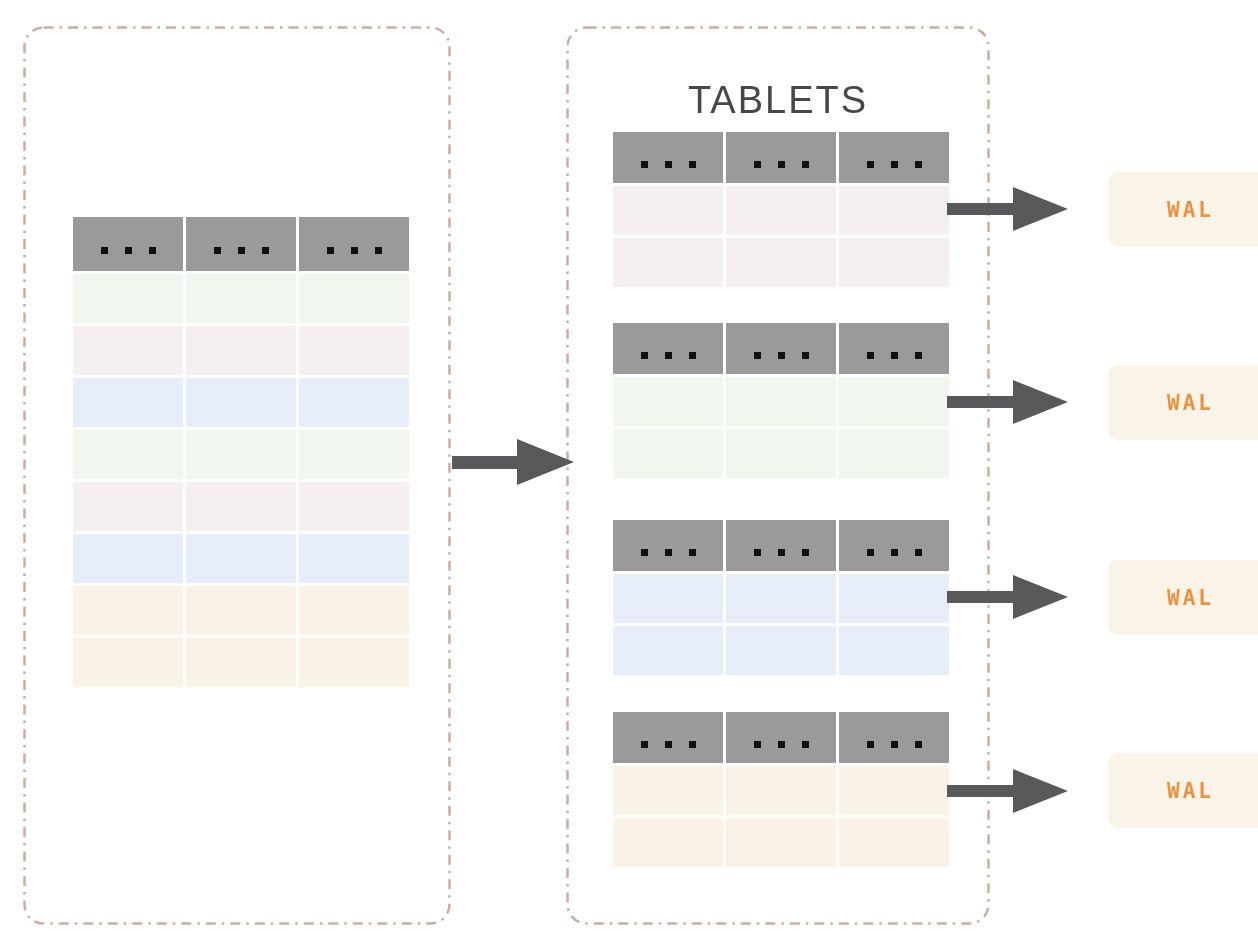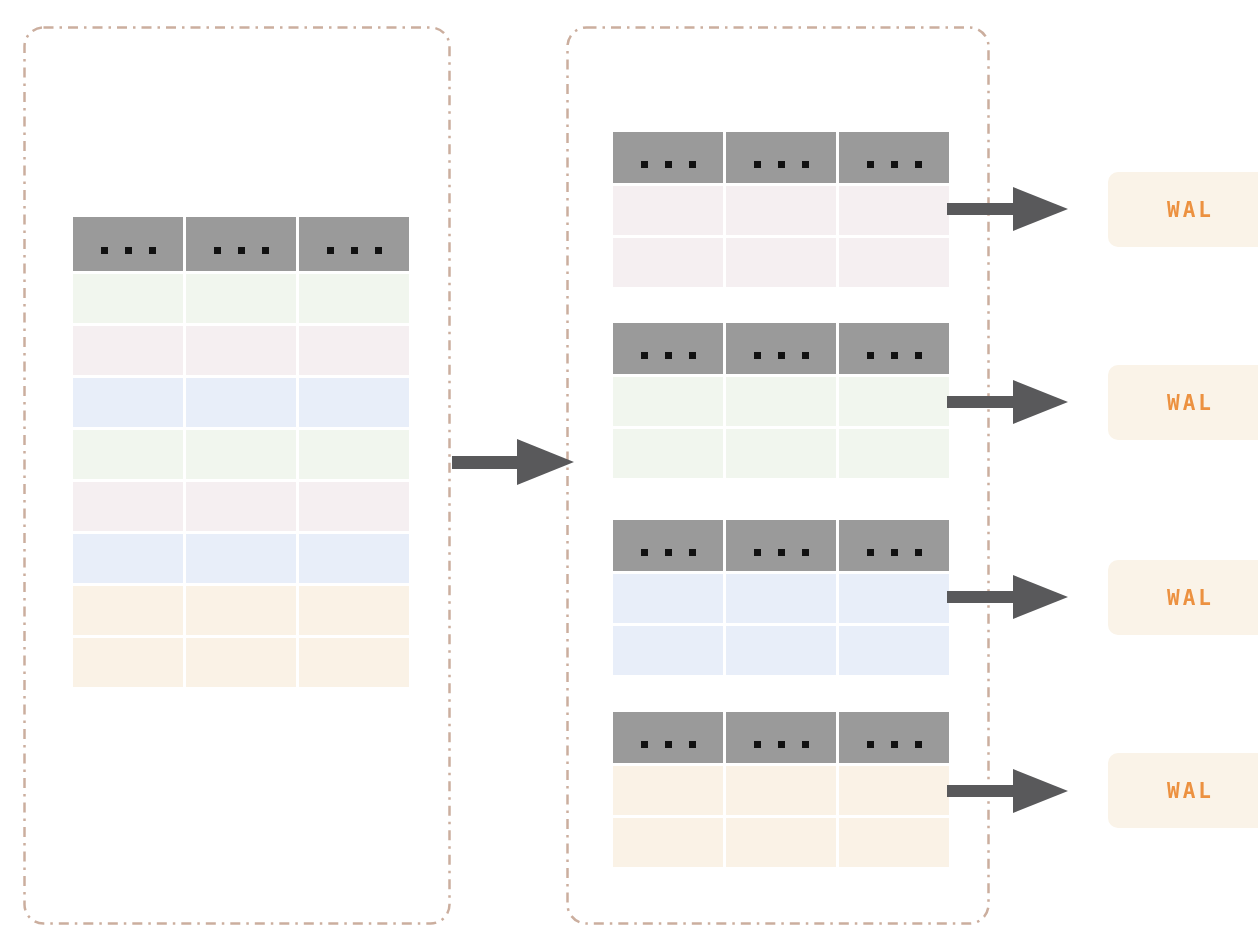--- a/index.html
+++ b/index.html
@@ -93,20 +93,21 @@
   <div class="panel" id="panel-table">
     <svg width="428" height="899">
       <rect x="1.5" y="1.5" width="425" height="896" rx="19" fill="none" stroke-width="2.5" stroke-dasharray="10 6 2.5 6" stroke="#CBAE9E"></rect>
     </svg>
   </div>
 
   <div class="panel" id="panel-tablets">
     <svg width="424" height="899">
       <rect x="1.5" y="1.5" width="421" height="896" rx="19" fill="none" stroke-width="2.5" stroke-dasharray="10 6 2.5 6" stroke="#CBAE9E"></rect>
     </svg>
+    <div class="panel-title">TABLETS</div>
   </div>
 
   <div class="dtable" id="main-table">
       <div class="trow header">
         <div class="cell" style="background: rgb(154, 154, 154);">
           <div class="dots">
             <div class="dot" style="background: rgb(17, 17, 17);"></div>
             <div class="dot" style="background: rgb(17, 17, 17);"></div>
             <div class="dot" style="background: rgb(17, 17, 17);"></div>
           </div>

